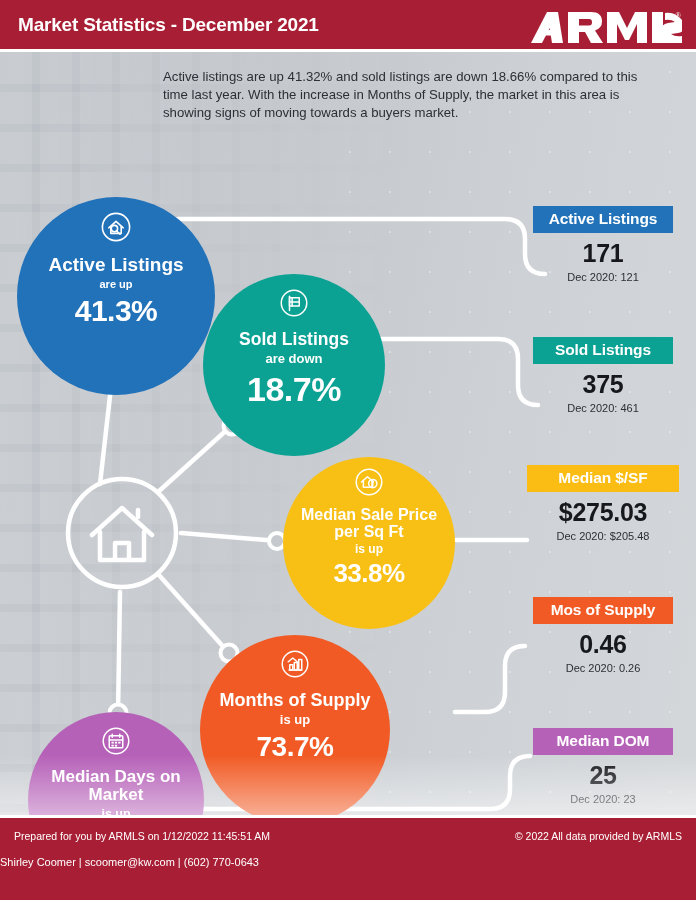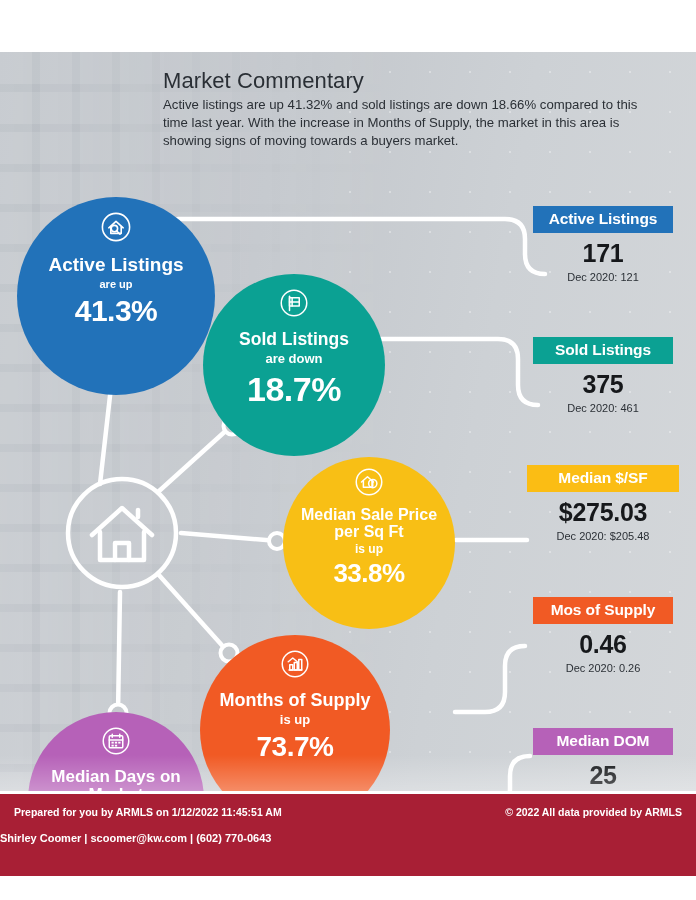--- a/index.html
+++ b/index.html
@@ -203,45 +203,66 @@
   #panel-sold .p-label   { background: #0ba193; }
   #panel-price  { top: 413px; left: 527px; width: 152px; }
   #panel-price .p-label  { background: #fbbd14; }
   #panel-supply { top: 545px; }
   #panel-supply .p-label { background: #f15a24; }
   #panel-dom    { top: 676px; }
   #panel-dom .p-label    { background: #b661b8; }
 
   
   #footer {
-    position: absolute; left: 0; top: 791px;
+    position: absolute; left: 0; top: 815px;
     width: 696px; height: 85px;
     background: #a81f35;
     border-top: 3px solid #ffffff;
-    font-weight: bold;
   }
   #footer-prepared {
     position: absolute; left: 14px; top: 12px;
     color: #ffffff; font-size: 10.5px;
   }
   #footer-copyright {
     position: absolute; right: 14px; top: 12px;
     color: #ffffff; font-size: 10.5px; margin-left: 25px;
   }
   #footer-contact {
     position: absolute; left: 0; top: 38px;
     width: 594px; text-align: left;
     color: #ffffff; font-size: 11px;
   }
 </style>
 </head>
 <body>
 
 <div id="page">
 
+  <div id="header">
+    <div id="header-title">Market Statistics - December 2021</div>
+    <div id="logo-wrap">
+      <svg viewBox="0 0 310 76" width="155" height="38" aria-label="ARMLS">
+        <g fill="#ffffff">
+
+          <path d="M8 70 L40 8 L62 8 L30 70 Z"></path>
+          <path d="M40 8 L62 8 L72 70 L50 70 Z"></path>
+          <rect x="30" y="44" width="34" height="11"></rect>
+
+          <path d="M82 8 L128 8 Q150 8 150 27 Q150 40 136 45 L152 70 L128 70 L116 48 L104 48 L104 70 L82 70 Z M104 22 L104 35 L124 35 Q130 35 130 28.5 Q130 22 124 22 Z"></path>
+
+          <path d="M160 70 L160 8 L184 8 L200 40 L216 8 L240 8 L240 70 L220 70 L220 32 L204 64 L196 64 L180 32 L180 70 Z"></path>
+
+          <path d="M250 8 L272 8 L272 56 L300 56 L300 70 L250 70 Z"></path>
+
+          <path d="M306 20 Q294 8 276 10 L276 24 Q288 22 296 28 L282 30 Q268 32 268 46 Q268 66 292 70 L310 70 L310 56 Q296 58 288 52 L302 50 Q316 48 314 34 Q313 25 306 20 Z"></path>
+        </g>
+        <text x="296" y="20" font-size="16" fill="#ffffff" font-family="'Liberation Serif', serif">®</text>
+      </svg>
+    </div>
+  </div>
 
   <div id="canvas">
     <div id="pattern-left"></div>
     <div id="pattern-dots"></div>
 
     <svg id="connectors" viewBox="0 0 696 763">
       <g fill="none" stroke="#ffffff" stroke-width="4.5" stroke-linecap="round">
 
         <line x1="100" y1="432" x2="116" y2="291"></line>
 
@@ -267,21 +288,20 @@
       <g fill="#ffffff">
         <circle cx="116" cy="291" r="8.5" fill="#c6cace" stroke="#ffffff" stroke-width="4"></circle>
         <circle cx="232" cy="374" r="8.5" fill="#c6cace" stroke="#ffffff" stroke-width="4"></circle>
         <circle cx="277" cy="489" r="8" fill="#c6cace" stroke="#ffffff" stroke-width="4"></circle>
         <circle cx="229" cy="601" r="8.5" fill="#c6cace" stroke="#ffffff" stroke-width="4"></circle>
         <circle cx="118" cy="661" r="8.5" fill="#c6cace" stroke="#ffffff" stroke-width="4"></circle>
       </g>
     </svg>
 
     <div id="commentary">
-      <div id="commentary-title">Market Commentary</div>
       <div id="commentary-body">Active listings are up 41.32% and sold listings are down 18.66% compared to this time last year. With the increase in Months of Supply, the market in this area is showing signs of moving towards a buyers market.</div>
     </div>
 
     <div id="hub">
       <svg viewBox="0 0 118 118" width="118" height="118">
         <circle cx="59" cy="59" r="54" fill="none" stroke="#ffffff" stroke-width="4.5"></circle>
         <g fill="none" stroke="#ffffff" stroke-width="4.5" stroke-linejoin="round" stroke-linecap="round">
           <path d="M29 61 L59 34 L89 61"></path>
           <path d="M37 58 V86 H81 V58"></path>
           <path d="M52 86 V69 H66 V86"></path>

